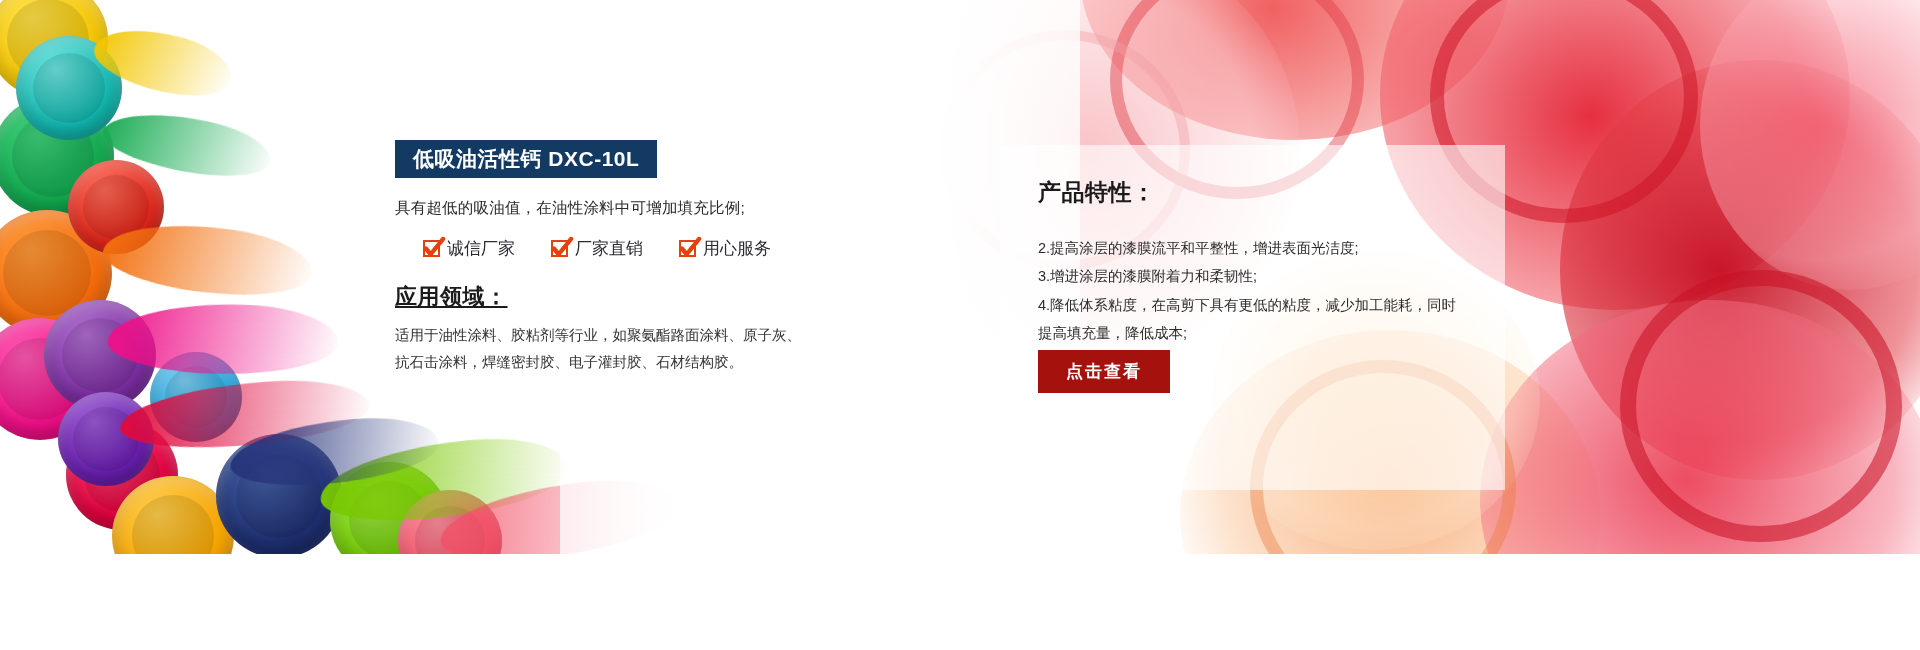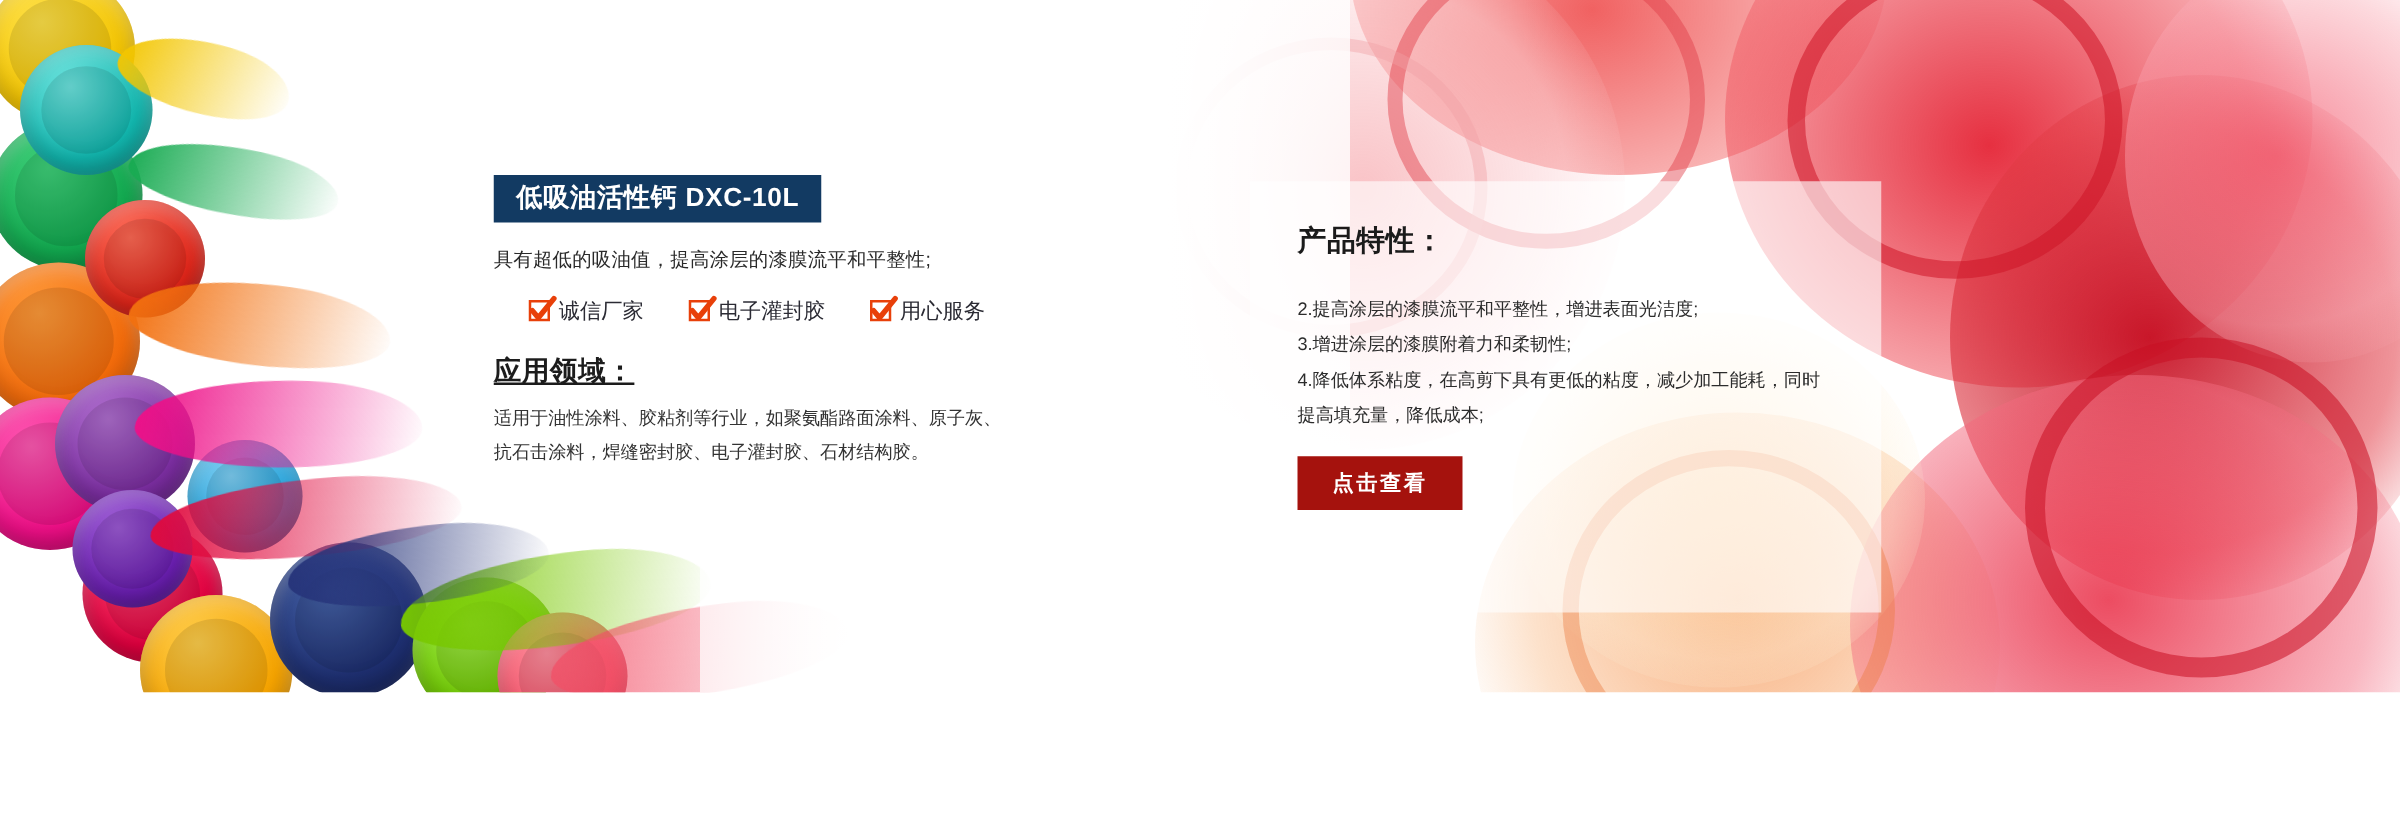--- a/index.html
+++ b/index.html
@@ -164,21 +164,21 @@
     letter-spacing: .5px;
   }
   .panel-list {
     margin-top: 26px;
     font-size: 14.5px;
     line-height: 1.95;
     color: #2c2c2c;
   }
   .panel-list .item { }
   .cta-button {
-    margin-top: 18px;
+    margin-top: 3px;
     display: inline-block;
     background: #a5120d;
     color: #ffffff;
     font-size: 17px;
     font-weight: bold;
     letter-spacing: 2px;
     padding: 10px 28px;
     border: none;
     cursor: pointer;
     font-family: "Liberation Sans", "DejaVu Sans", sans-serif;
@@ -230,41 +230,41 @@
     <div class="ring" style="left:1250px;top:360px;width:240px;height:230px;border-width:13px;border-color:rgba(236,120,60,.40);"></div>
     <div class="ring" style="left:940px;top:30px;width:230px;height:220px;border-width:10px;border-color:rgba(240,160,165,.42);"></div>
 
     <div class="white-veil"></div>
   </div>
 
   <div class="left-content">
 
     <div class="title-badge">低吸油活性钙 DXC-10L</div>
 
-    <div class="subtitle">具有超低的吸油值，提高涂层的漆膜流平和平整性;</div>
+    <div class="subtitle">具有超低的吸油值，在油性涂料中可增加填充比例;</div>
 
 
     <div class="feature-row">
 
       <div class="feature">
         <span class="checkbox-icon">
           <svg viewBox="0 0 24 24" aria-hidden="true">
             <path d="M3 12 L8 18 L21 2" fill="none" stroke="#e8400a" stroke-width="4.5" stroke-linecap="round" stroke-linejoin="round"></path>
           </svg>
         </span>
         <span>诚信厂家</span>
       </div>
 
       <div class="feature">
         <span class="checkbox-icon">
           <svg viewBox="0 0 24 24" aria-hidden="true">
             <path d="M3 12 L8 18 L21 2" fill="none" stroke="#e8400a" stroke-width="4.5" stroke-linecap="round" stroke-linejoin="round"></path>
           </svg>
         </span>
-        <span>电子灌封胶</span>
+        <span>厂家直销</span>
       </div>
 
       <div class="feature">
         <span class="checkbox-icon">
           <svg viewBox="0 0 24 24" aria-hidden="true">
             <path d="M3 12 L8 18 L21 2" fill="none" stroke="#e8400a" stroke-width="4.5" stroke-linecap="round" stroke-linejoin="round"></path>
           </svg>
         </span>
         <span>用心服务</span>
       </div>

